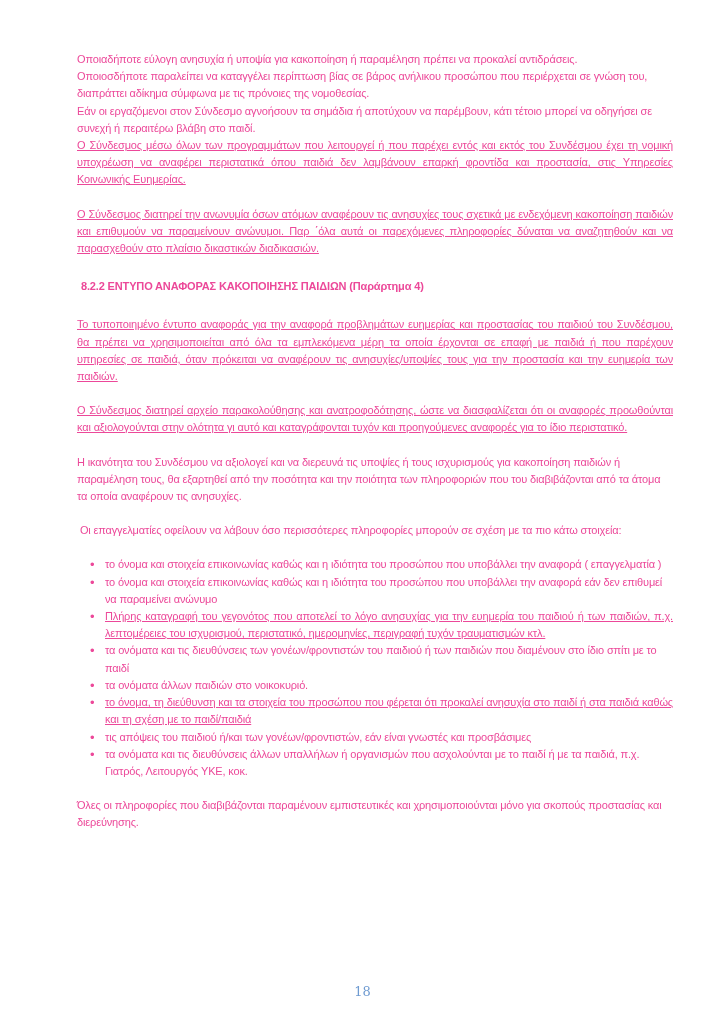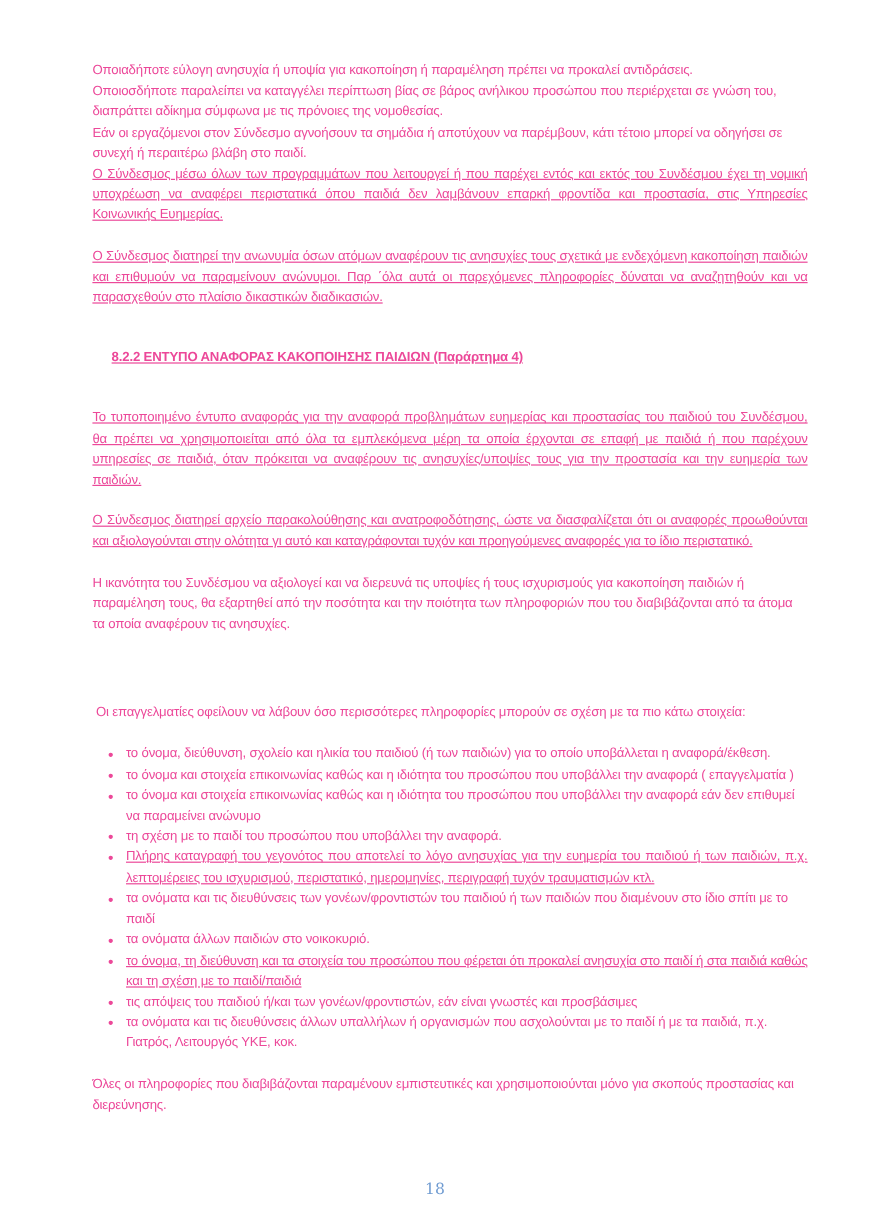--- a/index.html
+++ b/index.html
@@ -5,21 +5,21 @@
   html, body { margin: 0; padding: 0; background: #ffffff; }
   body { width: 725px; height: 1024px; position: relative; overflow: hidden; }
   .page {
     position: absolute; left: 77px; top: 51px; width: 596px;
     font-family: "Liberation Sans", sans-serif; font-size: 11px; line-height: 17.2px;
     color: #ec4899; letter-spacing: -0.15px;
   }
   p { margin: 0; }
   .justify { text-align: justify; text-decoration: underline; }
   .gap { height: 17px; }
-  .heading { font-weight: bold; text-decoration: underline; margin: 16px; }
+  .heading { font-weight: bold; margin: 4px; }
   ul.bullets { list-style: none; margin: 0; padding: 0; }
   ul.bullets li { position: relative; padding-left: 28px; }
   ul.bullets li::before {
     content: "\2022"; position: absolute; left: 13px; top: 0; font-size: 13px;
   }
   .pagenum {
     position: absolute; left: 0; width: 725px; top: 984px; text-align: center;
     font-family: "DejaVu Serif", serif; font-size: 13px; color: #6f9bd1;
   }
 </style>
@@ -35,27 +35,25 @@
   <p class="justify">Ο Σύνδεσμος διατηρεί την ανωνυμία όσων ατόμων αναφέρουν τις ανησυχίες τους σχετικά με ενδεχόμενη κακοποίηση παιδιών και επιθυμούν να παραμείνουν ανώνυμοι. Παρ ΄όλα αυτά οι παρεχόμενες πληροφορίες δύναται να αναζητηθούν και να παρασχεθούν στο πλαίσιο δικαστικών διαδικασιών.</p>
   <div class="gap"></div>
   <p class="heading">8.2.2 ΕΝΤΥΠΟ ΑΝΑΦΟΡΑΣ ΚΑΚΟΠΟΙΗΣΗΣ ΠΑΙΔΙΩΝ (Παράρτημα 4)</p>
   <div class="gap"></div>
   <p class="justify">Το τυποποιημένο έντυπο αναφοράς για την αναφορά προβλημάτων ευημερίας και προστασίας του παιδιού του Συνδέσμου, θα πρέπει να χρησιμοποιείται από όλα τα εμπλεκόμενα μέρη τα οποία έρχονται σε επαφή με παιδιά ή που παρέχουν υπηρεσίες σε παιδιά, όταν πρόκειται να αναφέρουν τις ανησυχίες/υποψίες τους για την προστασία και την ευημερία των παιδιών.</p>
   <div class="gap"></div>
   <p class="justify">Ο Σύνδεσμος διατηρεί αρχείο παρακολούθησης και ανατροφοδότησης, ώστε να διασφαλίζεται ότι οι αναφορές προωθούνται και αξιολογούνται στην ολότητα γι αυτό και καταγράφονται τυχόν και προηγούμενες αναφορές για το ίδιο περιστατικό.</p>
   <div class="gap"></div>
   <p>Η ικανότητα του Συνδέσμου να αξιολογεί και να διερευνά τις υποψίες ή τους ισχυρισμούς για  κακοποίηση παιδιών ή παραμέληση τους, θα εξαρτηθεί από την ποσότητα και την ποιότητα των πληροφοριών που του διαβιβάζονται από τα άτομα τα οποία αναφέρουν τις ανησυχίες.</p>
   <div class="gap"></div>
-  <p style="white-space:pre-wrap;margin-top:40px;"> Οι επαγγελματίες οφείλουν να λάβουν όσο περισσότερες πληροφορίες μπορούν σε σχέση με τα πιο κάτω στοιχεία:</p>
+  <p style="white-space:pre-wrap;"> Οι επαγγελματίες οφείλουν να λάβουν όσο περισσότερες πληροφορίες μπορούν σε σχέση με τα πιο κάτω στοιχεία:</p>
   <div class="gap"></div>
   <ul class="bullets">
-    <li>το όνομα, διεύθυνση, σχολείο και ηλικία του παιδιού (ή των παιδιών) για το οποίο υποβάλλεται η αναφορά/έκθεση.</li>
     <li>το όνομα και στοιχεία επικοινωνίας καθώς και η ιδιότητα του προσώπου που υποβάλλει την αναφορά ( επαγγελματία )</li>
     <li>το όνομα και στοιχεία επικοινωνίας καθώς και η ιδιότητα του προσώπου που υποβάλλει την αναφορά εάν δεν επιθυμεί να παραμείνει ανώνυμο</li>
-    <li>τη σχέση με το παιδί του προσώπου που υποβάλλει την αναφορά.</li>
     <li class="justify">Πλήρης καταγραφή του γεγονότος που αποτελεί το λόγο ανησυχίας για την ευημερία του παιδιού ή των παιδιών, π.χ. λεπτομέρειες του ισχυρισμού, περιστατικό, ημερομηνίες, περιγραφή τυχόν τραυματισμών κτλ.</li>
     <li>τα ονόματα και τις διευθύνσεις των γονέων/φροντιστών του παιδιού ή των παιδιών που διαμένουν στο ίδιο σπίτι με το παιδί</li>
     <li>τα ονόματα άλλων παιδιών στο νοικοκυριό.</li>
     <li class="justify">το όνομα, τη διεύθυνση και τα στοιχεία του προσώπου που φέρεται ότι προκαλεί ανησυχία στο παιδί ή στα παιδιά καθώς και τη σχέση με το παιδί/παιδιά</li>
     <li>τις απόψεις του παιδιού ή/και των γονέων/φροντιστών, εάν είναι γνωστές και προσβάσιμες</li>
     <li>τα ονόματα και τις διευθύνσεις άλλων υπαλλήλων ή οργανισμών που ασχολούνται με το παιδί ή με τα παιδιά, π.χ. Γιατρός, Λειτουργός ΥΚΕ, κοκ.</li>
   </ul>
   <div class="gap"></div>
   <p>Όλες οι πληροφορίες που διαβιβάζονται παραμένουν εμπιστευτικές και χρησιμοποιούνται μόνο για σκοπούς προστασίας και διερεύνησης.</p>
 </div>

